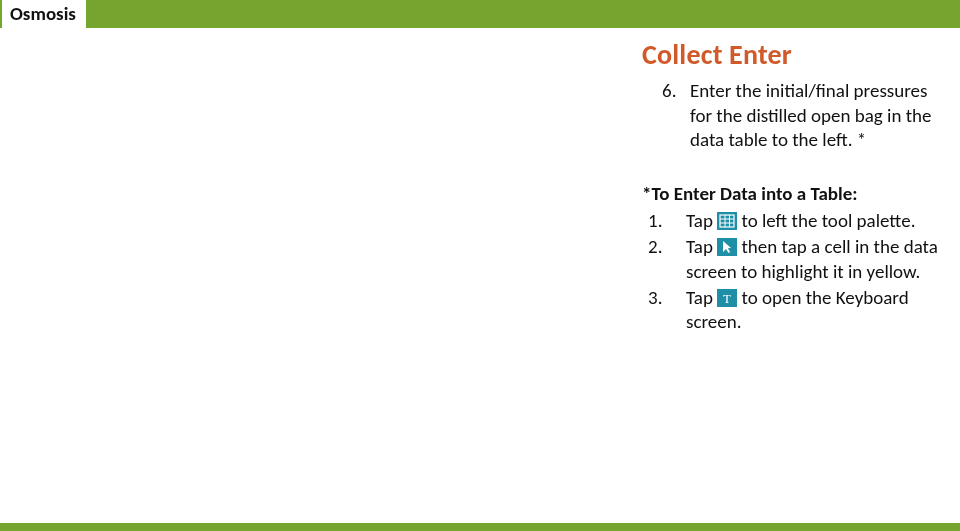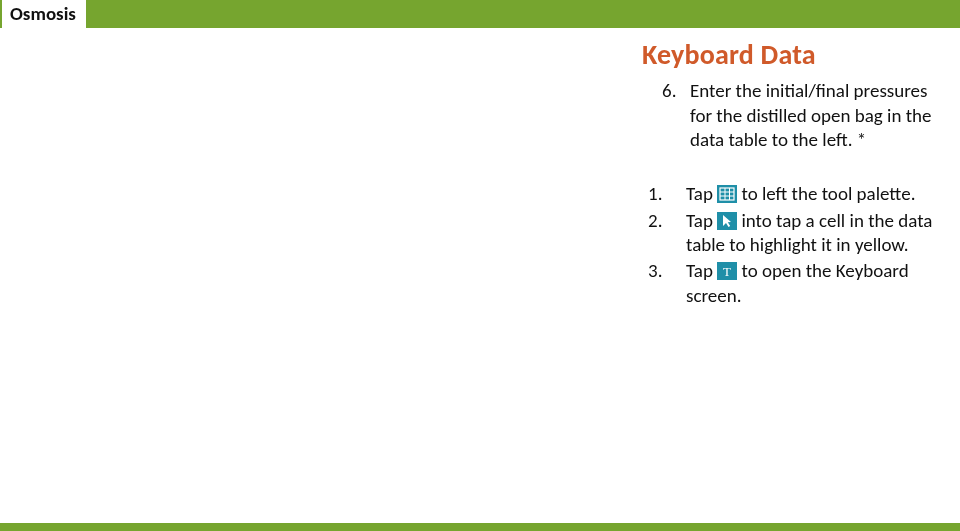--- a/index.html
+++ b/index.html
@@ -29,31 +29,32 @@
 
   <div class="top-bar">
     <div class="top-bar-inner">
       <span class="top-title">Osmosis</span>
     </div>
   </div>
 
   <div class="content">
     <div class="right-col">
 
-      <div class="section-heading">Keyboard Data</div>
+      <div class="section-heading">Collect Enter</div>
 
       <ol class="num-list">
         <li class="num-item">
           <span class="marker">6.</span>
           <span>Enter the initial/final pressures for the distilled open bag in the data table to the left. *</span>
         </li>
       </ol>
 
       <div class="gap"></div>
 
+      <div class="subhead">*To Enter Data into a Table:</div>
 
       <ol class="sub-list">
 
         <li class="sub-item">
           <span class="marker">1.</span>
           <span>Tap </span><span class="icon">
             <svg width="20" height="18" viewBox="0 0 20 18">
               <rect x="0" y="0" width="20" height="18" fill="#1f8fa8"></rect>
               <rect x="3" y="3" width="14" height="12" fill="none" stroke="#ffffff" stroke-width="1.2"></rect>
               <line x1="3" y1="7" x2="17" y2="7" stroke="#ffffff" stroke-width="1"></line>
@@ -64,21 +65,21 @@
           </span><span> to left the tool palette.</span>
         </li>
 
         <li class="sub-item">
           <span class="marker">2.</span>
           <span>Tap </span><span class="icon">
             <svg width="20" height="18" viewBox="0 0 20 18">
               <rect x="0" y="0" width="20" height="18" fill="#1f8fa8"></rect>
               <path d="M6 3 L6 14 L9 11 L11.5 15 L13.2 14 L10.8 10.2 L14 10 Z" fill="#ffffff"></path>
             </svg>
-          </span><span> into tap a cell in the data table to highlight it in yellow.</span>
+          </span><span> then tap a cell in the data screen to highlight it in yellow.</span>
         </li>
 
         <li class="sub-item">
           <span class="marker">3.</span>
           <span>Tap </span><span class="icon">
             <svg width="20" height="18" viewBox="0 0 20 18">
               <rect x="0" y="0" width="20" height="18" fill="#1f8fa8"></rect>
               <text x="10" y="14" text-anchor="middle" font-family="Georgia, 'Times New Roman', serif" font-size="13" fill="#ffffff" font-weight="400">T</text>
             </svg>
           </span><span> to open the Keyboard screen.</span>

